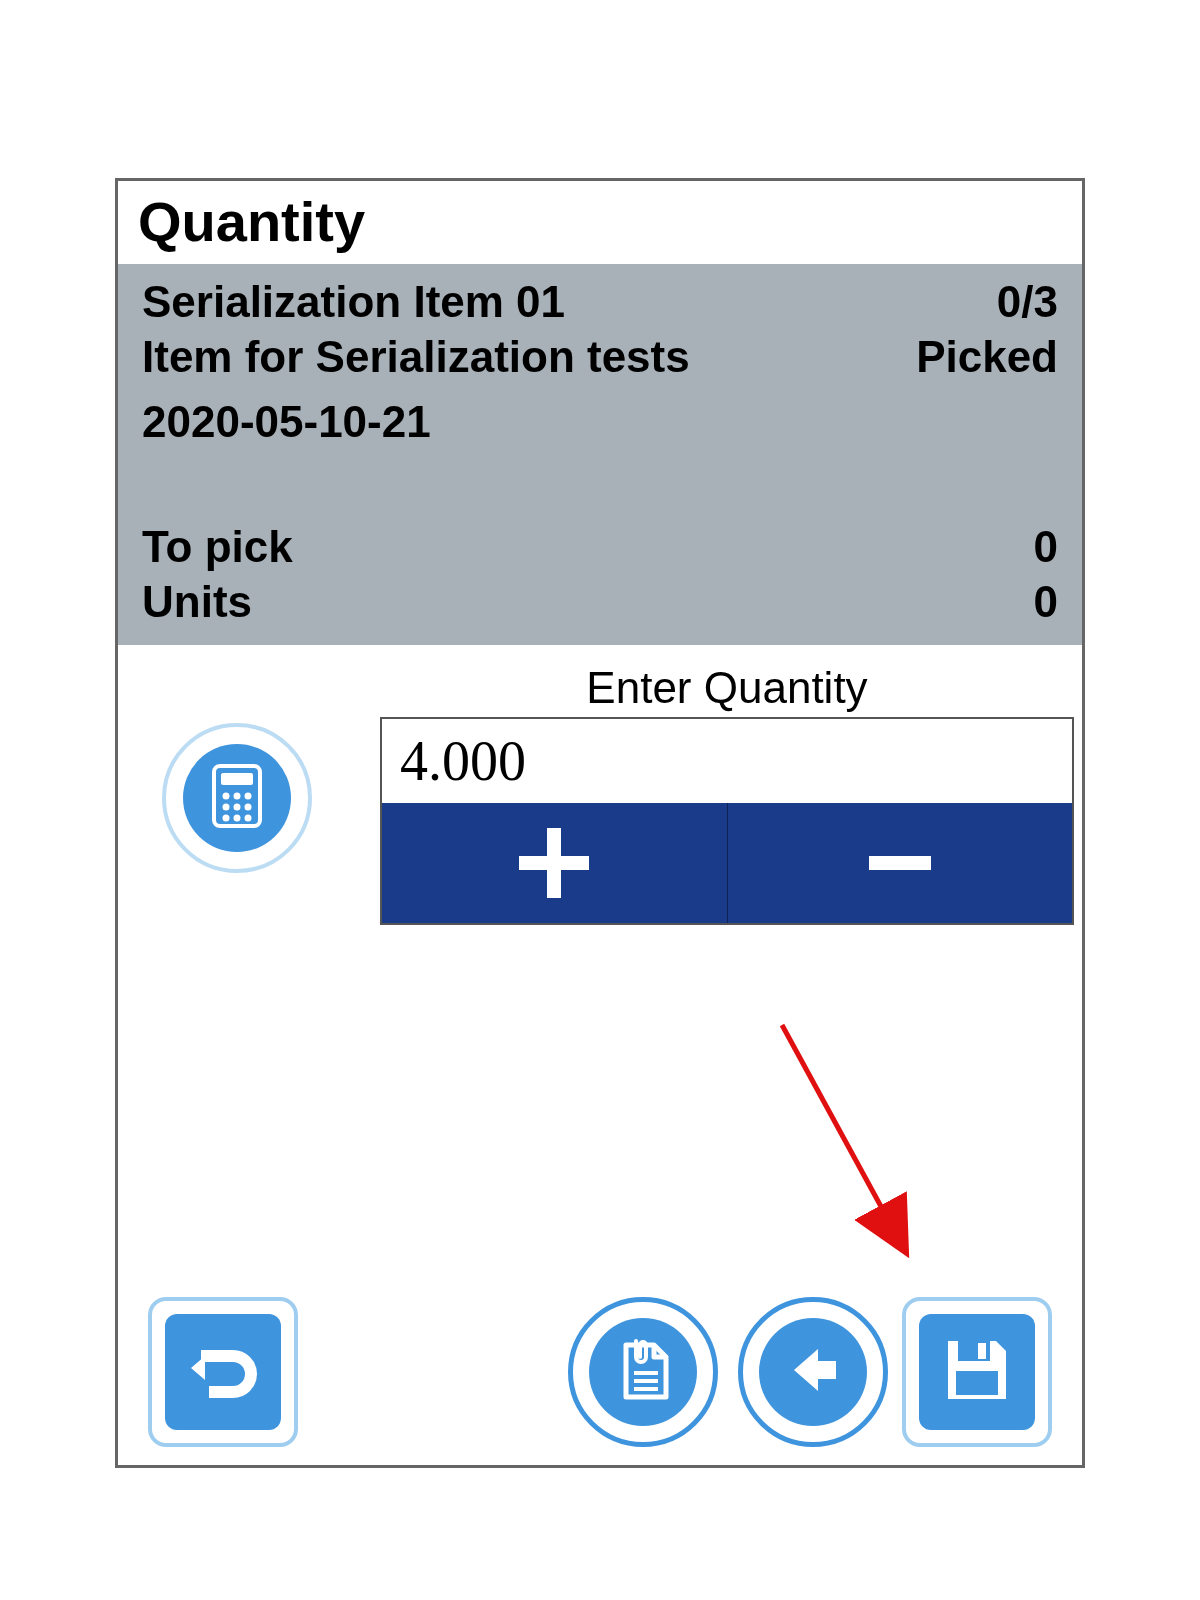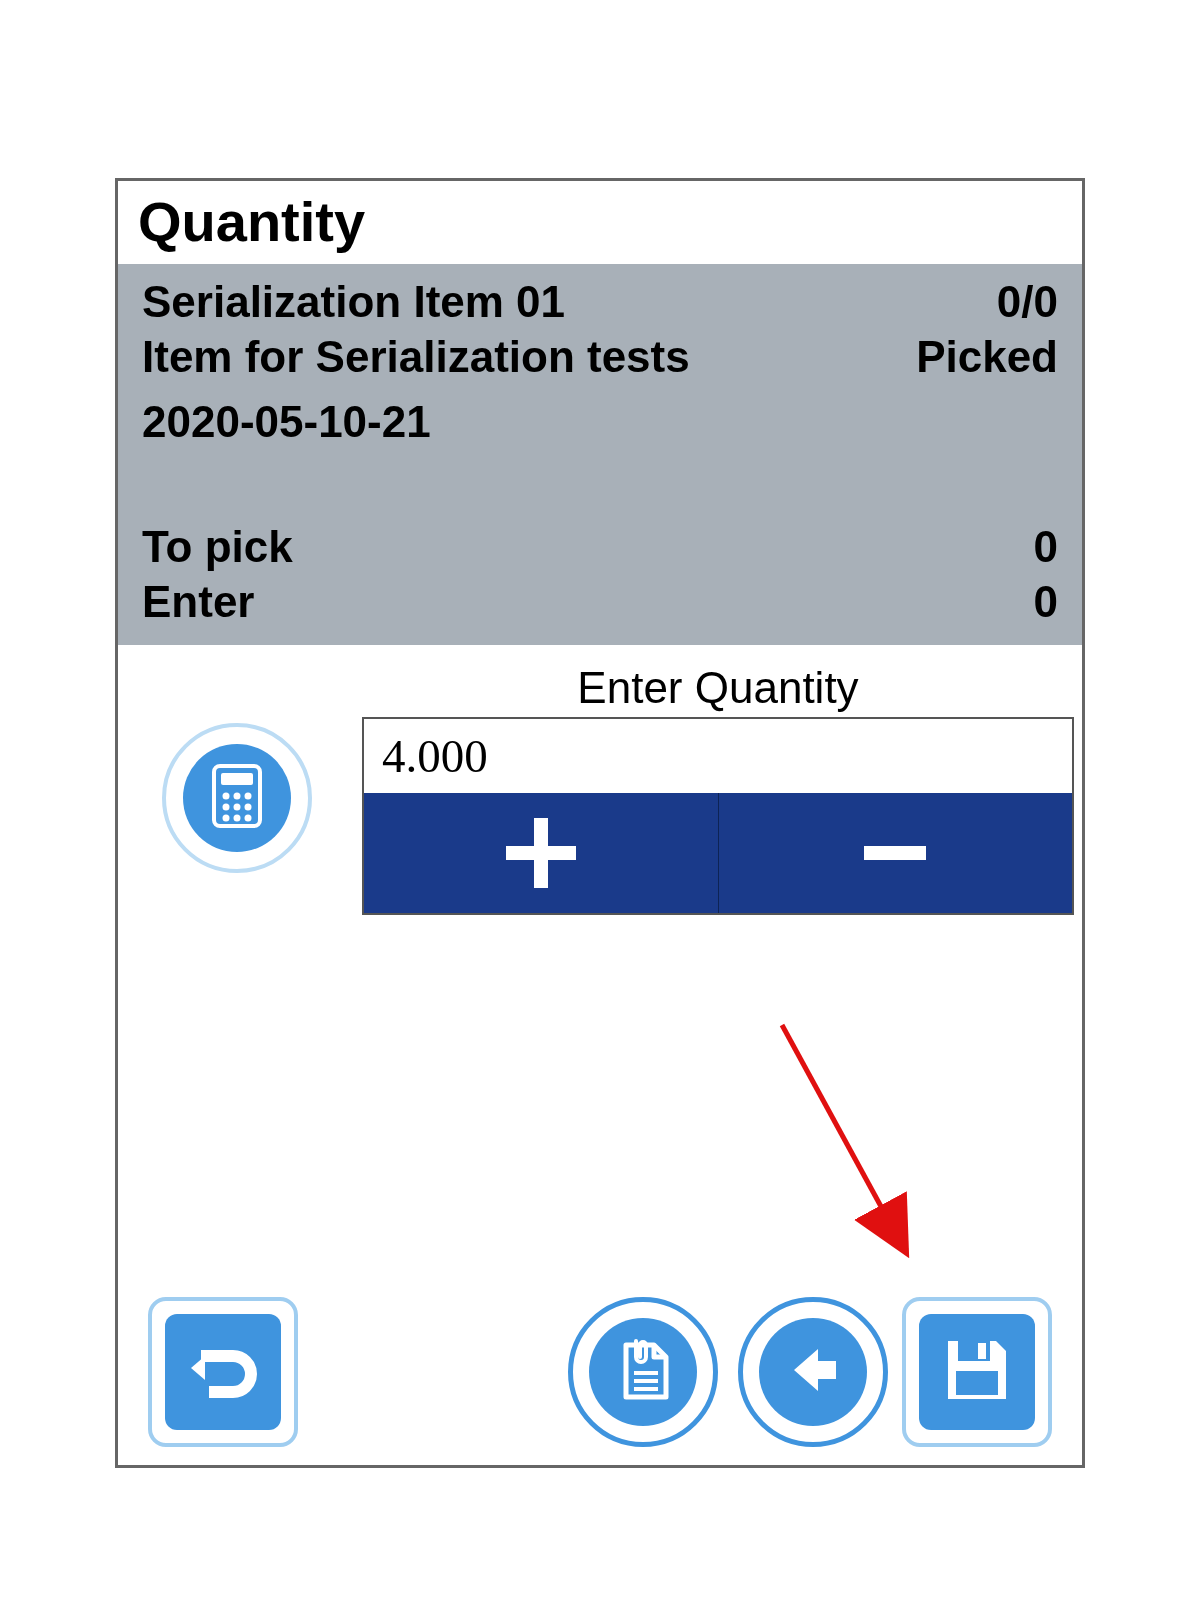--- a/index.html
+++ b/index.html
@@ -45,21 +45,21 @@
   }
   .info-date { margin-top: 10px; }
   .stats { margin-top: 70px; }
   .stats .info-row { line-height: 1.25; }
 
   .entry-area {
     background: #fff;
     padding: 18px 8px 0 24px;
     display: flex;
     align-items: flex-start;
-    gap: 30px;
+    gap: 48px;
   }
   .calc-wrap {
     flex: 0 0 190px;
     display: flex;
     align-items: center;
     justify-content: center;
     padding-top: 60px;
   }
   .calc-btn {
     width: 150px; height: 150px;
@@ -80,21 +80,21 @@
     font-size: 44px;
     color: #000;
     text-align: center;
     margin-bottom: 4px;
   }
   .qty-input-box {
     border: 2px solid #555;
   }
   .qty-value {
     font-family: "Times New Roman", Times, serif;
-    font-size: 47px;
+    font-size: 56px;
     padding: 10px 18px;
     color: #000;
     background: #fff;
     min-height: 74px;
   }
   .pm-row {
     display: flex;
     height: 120px;
   }
   .pm-btn {
@@ -160,35 +160,35 @@
 
 <div class="device">
 
   <div class="title-bar">
     <h1>Quantity</h1>
   </div>
 
   <div class="info-panel">
     <div class="info-row">
       <span>Serialization Item 01</span>
-      <span>0/0</span>
+      <span>0/3</span>
     </div>
     <div class="info-row">
       <span>Item for Serialization tests</span>
       <span>Picked</span>
     </div>
     <div class="info-date">2020-05-10-21</div>
 
     <div class="stats">
       <div class="info-row">
         <span>To pick</span>
         <span>0</span>
       </div>
       <div class="info-row">
-        <span>Enter</span>
+        <span>Units</span>
         <span>0</span>
       </div>
     </div>
   </div>
 
   <div class="entry-area">
     <div class="calc-wrap">
       <div class="calc-btn">
         <div class="calc-inner">
           <span>

